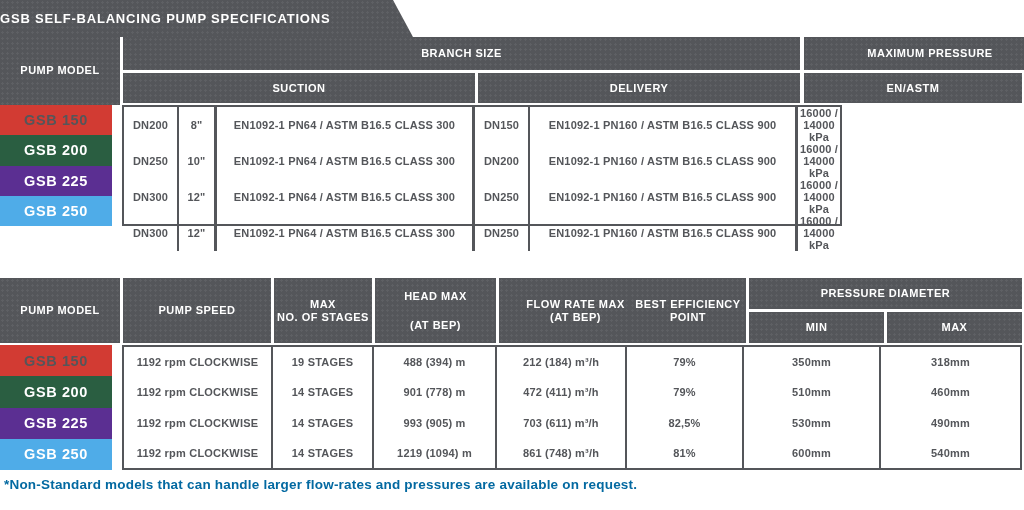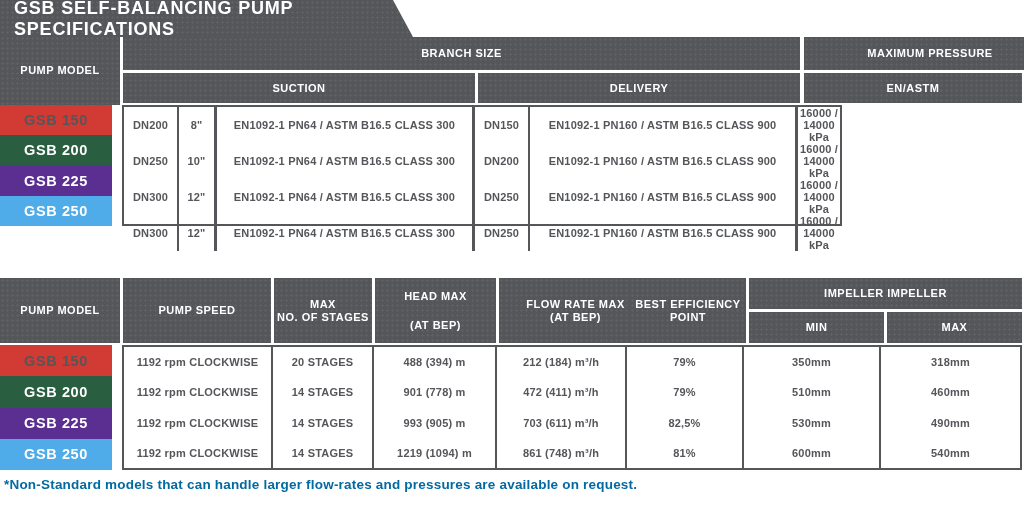--- a/index.html
+++ b/index.html
@@ -11,22 +11,22 @@
   .hcell{
     position:absolute;background-color:#54565A;color:#fff;
     display:flex;flex-direction:column;align-items:center;justify-content:center;
     text-align:center;font-size:11px;letter-spacing:.5px;line-height:13px;
     background-image:radial-gradient(rgba(255,255,255,.06) 1px,transparent 1.3px);
     background-size:5px 5px;box-sizing:border-box;
   }
   .banner{
     position:absolute;left:0;top:0;width:415px;height:37px;background-color:#54565A;
     clip-path:polygon(0 0,393px 0,413px 37px,0 37px);
-    display:flex;align-items:center;padding-left:14px;box-sizing:border-box;
-    color:#fff;font-size:18px;letter-spacing:.8px;
+    display:flex;align-items:center;box-sizing:border-box;
+    color:#fff;font-size:13px;letter-spacing:.8px;
     background-image:radial-gradient(rgba(255,255,255,.06) 1px,transparent 1.3px);
     background-size:5px 5px;
   }
   
   .data-area{
     position:absolute;border:2px solid #54565A;box-sizing:border-box;
     display:grid;grid-template-rows:repeat(4,1fr);background:#fff;
   }
   .t1-grid{grid-template-columns:55px 38px 258px 55px 268px 1fr;}
   .t2-grid{grid-template-columns:149px 101px 123px 130px 117px 137px 1fr;}
@@ -115,35 +115,35 @@
       <span>(AT BEP)</span>
     </div>
     <div class="hcell" style="left:499px;top:278px;width:153px;height:65px;">
       <span>FLOW RATE MAX</span>
       <span>(AT BEP)</span>
     </div>
     <div class="hcell" style="left:630px;top:278px;width:116px;height:65px;">
       <span>BEST EFFICIENCY</span>
       <span>POINT</span>
     </div>
-    <div class="hcell" style="left:749px;top:278px;width:273px;height:31px;">IMPELLER IMPELLER</div>
+    <div class="hcell" style="left:749px;top:278px;width:273px;height:31px;">PRESSURE DIAMETER</div>
     <div class="hcell" style="left:749px;top:312px;width:135px;height:31px;">MIN</div>
     <div class="hcell" style="left:887px;top:312px;width:135px;height:31px;">MAX</div>
 
     <div class="model-col" style="top:345px;height:125px;">
       <div class="model-block" style="background-color: rgb(210, 59, 51); color: rgb(84, 86, 90);">GSB 150</div>
       <div class="model-block" style="background-color: rgb(42, 94, 65); color: rgb(255, 255, 255);">GSB 200</div>
       <div class="model-block" style="background-color: rgb(91, 47, 146); color: rgb(255, 255, 255);">GSB 225</div>
       <div class="model-block" style="background-color: rgb(79, 172, 232); color: rgb(255, 255, 255);">GSB 250</div>
     </div>
 
     <div class="data-area t2-grid" style="left:122px;top:345px;width:900px;height:125px;">
 
       <div class="dcell">1192 rpm CLOCKWISE</div>
-      <div class="dcell">20 STAGES</div>
+      <div class="dcell">19 STAGES</div>
       <div class="dcell">488 (394) m</div>
       <div class="dcell">212 (184) m³/h</div>
       <div class="dcell">79%</div>
       <div class="dcell">350mm</div>
       <div class="dcell end">318mm</div>
 
       <div class="dcell">1192 rpm CLOCKWISE</div>
       <div class="dcell">14 STAGES</div>
       <div class="dcell">901 (778) m</div>
       <div class="dcell">472 (411) m³/h</div>

